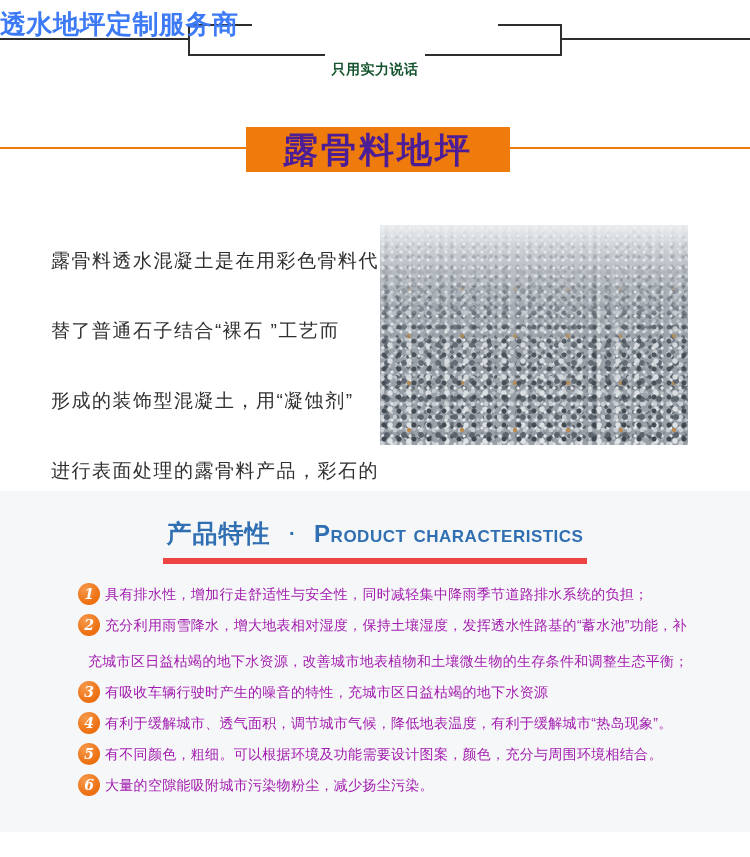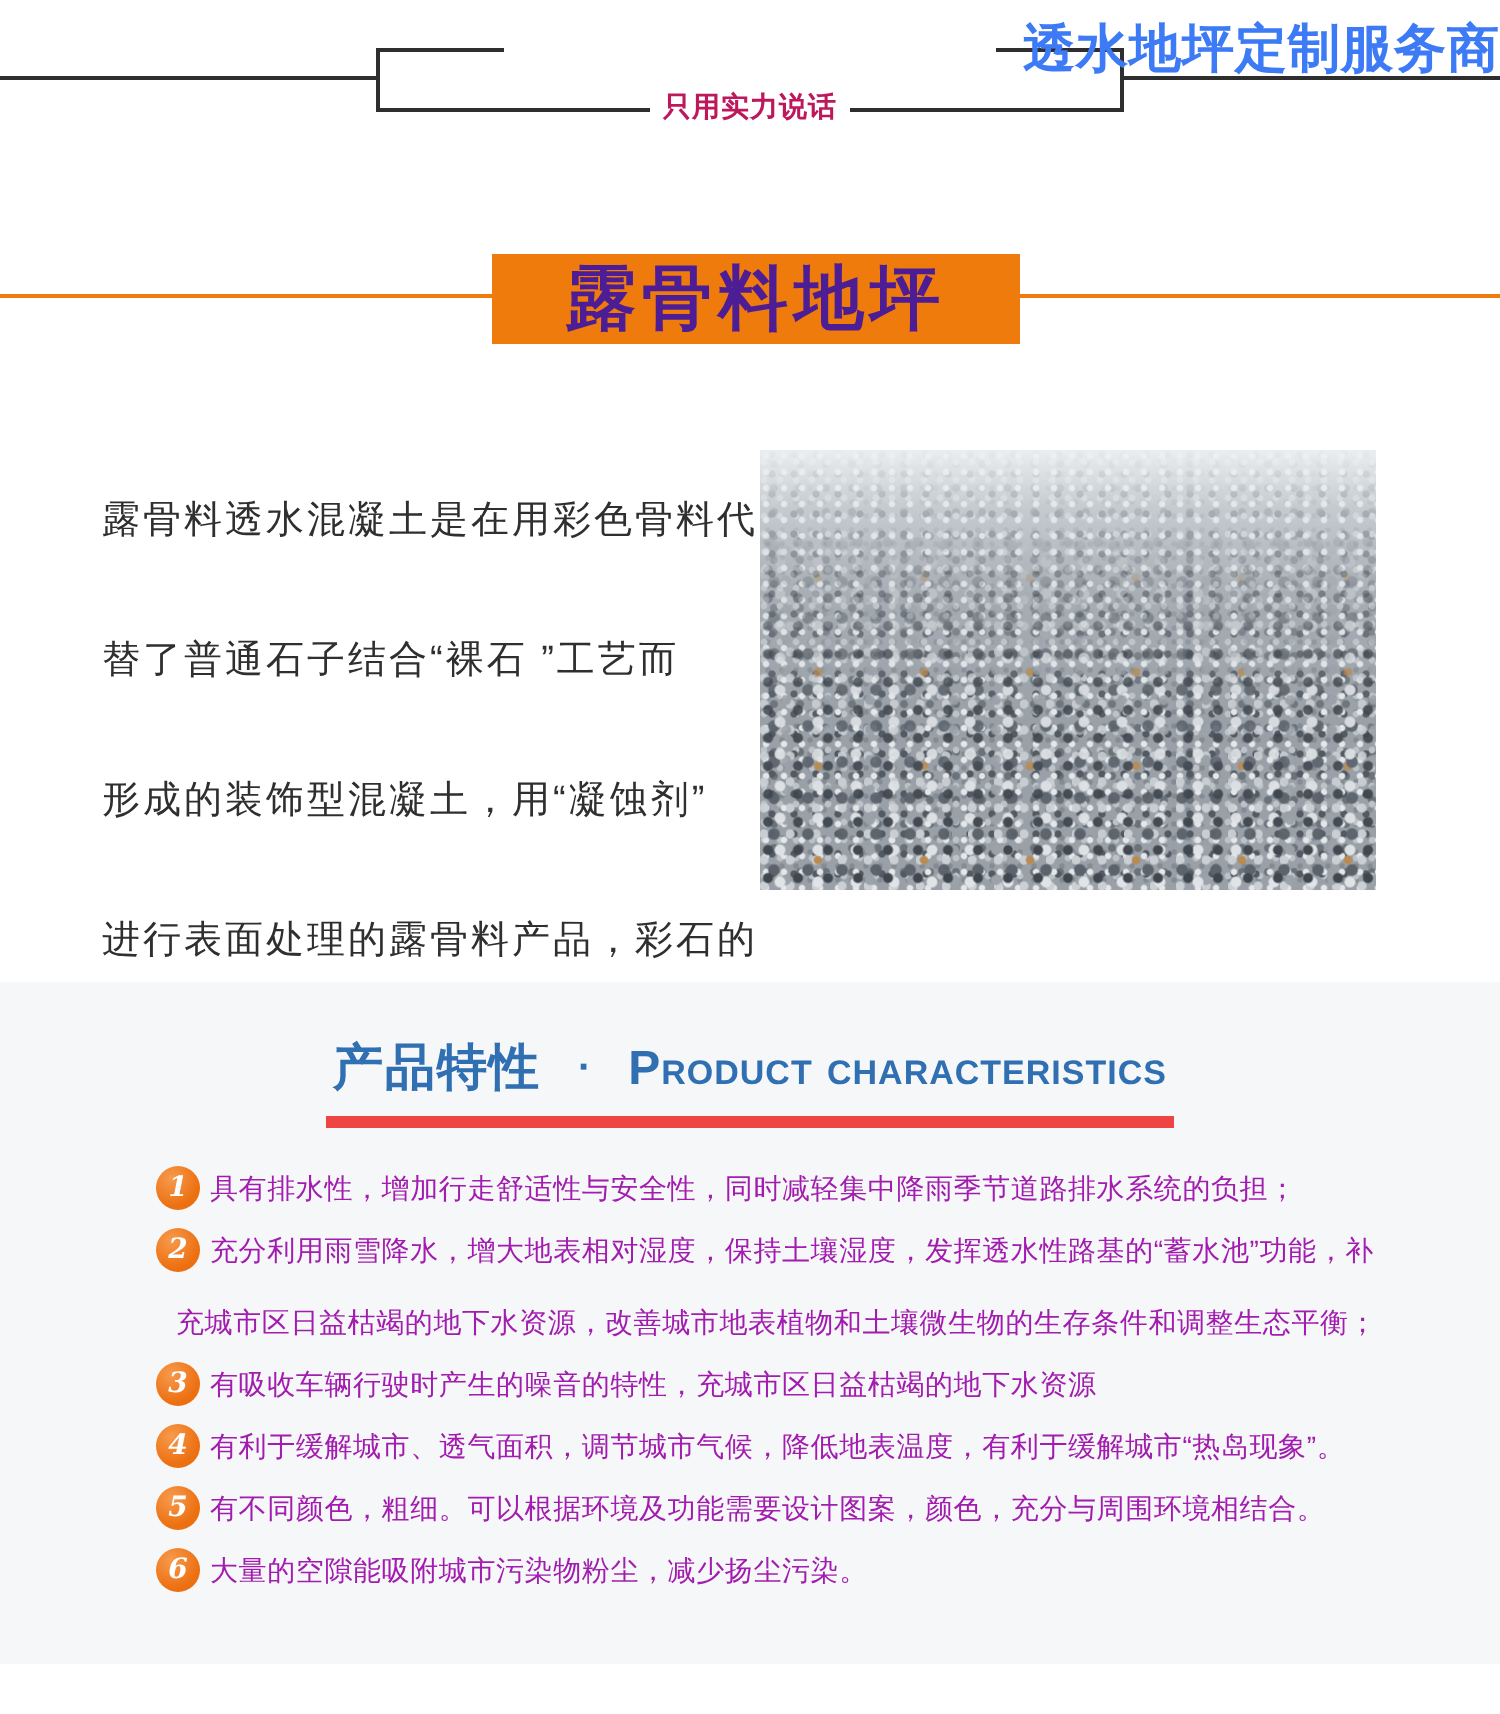--- a/index.html
+++ b/index.html
@@ -1,24 +1,24 @@
 <!DOCTYPE html>
 <html><head>
 <meta charset="utf-8">
 <style>
   html,body{margin:0;padding:0;background:#fff;}
   .page{position:relative;width:750px;height:857px;margin:0 auto;background:#ffffff;
         overflow:hidden;font-family:"Liberation Sans","DejaVu Sans",sans-serif;}
 
   
   .hline,.vline{position:absolute;background:#2e2e2e;}
-  .hdr-title{position:absolute;left:0;right:0;top:10px;text-align:right;
+  .hdr-title{position:absolute;left:0;right:0;top:10px;text-align:left;
              color:#3d7af5;font-size:26px;font-weight:bold;line-height:28px;letter-spacing:0.5px;}
-  .hdr-subtitle{position:absolute;left:0;right:0;top:44px;text-align:center;
-             color:#be185d;font-size:14px;font-weight:bold;line-height:18px;letter-spacing:0.5px;}
+  .hdr-subtitle{position:absolute;left:0;right:0;top:60px;text-align:center;
+             color:#14532d;font-size:14px;font-weight:bold;line-height:18px;letter-spacing:0.5px;}
 
   
   .banner-line{position:absolute;left:0;top:147px;width:750px;height:2px;background:#ef7b0d;}
   .banner-box{position:absolute;left:246px;top:127px;width:264px;height:45px;background:#ef7b0d;
               color:#4c1d95;font-size:35px;font-weight:bold;letter-spacing:3px;
               text-align:center;line-height:45px;z-index:1;}
 
   
   .intro-text{position:absolute;left:51px;top:210px;width:335px;color:#2f2f2f;}
   .intro-text .pline{font-size:19px;line-height:38px;letter-spacing:1.5px;white-space:nowrap;margin-top:32px;}

